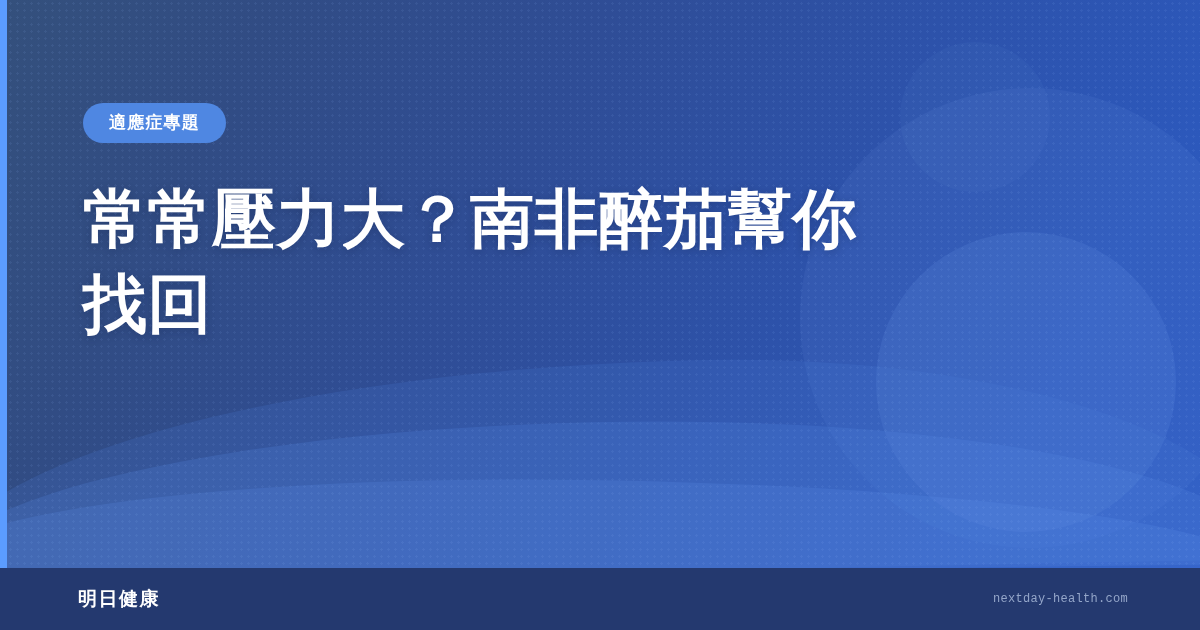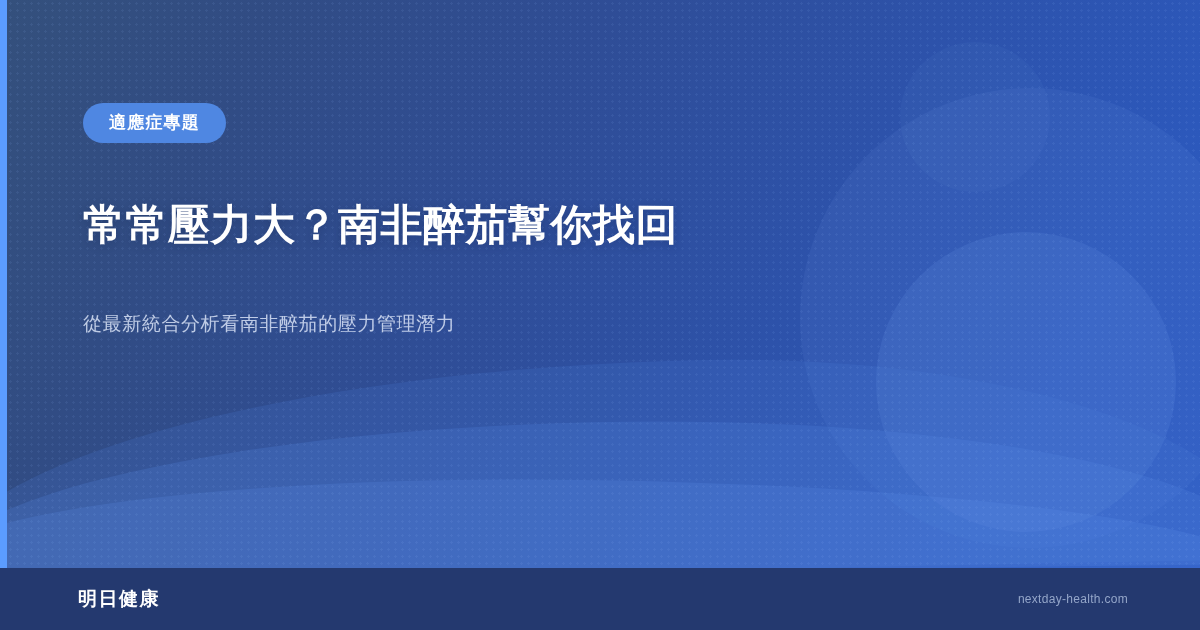--- a/index.html
+++ b/index.html
@@ -125,23 +125,23 @@
     color:#ffffff;
     font-size:17px;
     font-weight:bold;
     letter-spacing:1.2px;
     line-height:1;
     padding:11px 26px 12px 26px;
     border-radius:999px;
   }
 
   .title {
-    margin-top:54px;
+    margin-top:34px;
     color:#ffffff;
-    font-size:42px;
+    font-size:64px;
     font-weight:bold;
     line-height:1.33;
     letter-spacing:.5px;
     max-width:830px;
     text-shadow:0 2px 10px rgba(15,30,70,.28);
   }
 
   .subtitle {
     margin-top:56px;
     color:rgba(226,235,252,.80);
@@ -156,20 +156,21 @@
     position:absolute;
     left:0; bottom:0;
     width:1200px;
     height:62px;
     background:#24396f;
     display:flex;
     align-items:center;
     justify-content:space-between;
     padding:0 72px 0 78px;
     z-index:8;
+    font-family:Liberation Mono, monospace;
   }
   .brand {
     color:#ffffff;
     font-size:19px;
     font-weight:bold;
     letter-spacing:1.5px;
   }
   .site-url {
     color:#94a6c9;
     font-size:12px;
@@ -194,21 +195,20 @@
   <div class="accent-bar"></div>
 
   <div class="content">
 
     <div class="badge">適應症專題</div>
 
     <h1 class="title">
       <span class="title-line">常常壓力大？南非醉茄幫你找回</span><br>
     </h1>
 
-    <p class="subtitle">從最新統合分析看南非醉茄的壓力管理潛力</p>
   </div>
 
   <div class="footer">
     <span class="brand">明日健康</span>
     <span class="site-url">nextday-health.com</span>
   </div>
 
   <div class="accent-bar-foot"></div>
 
 </div>

